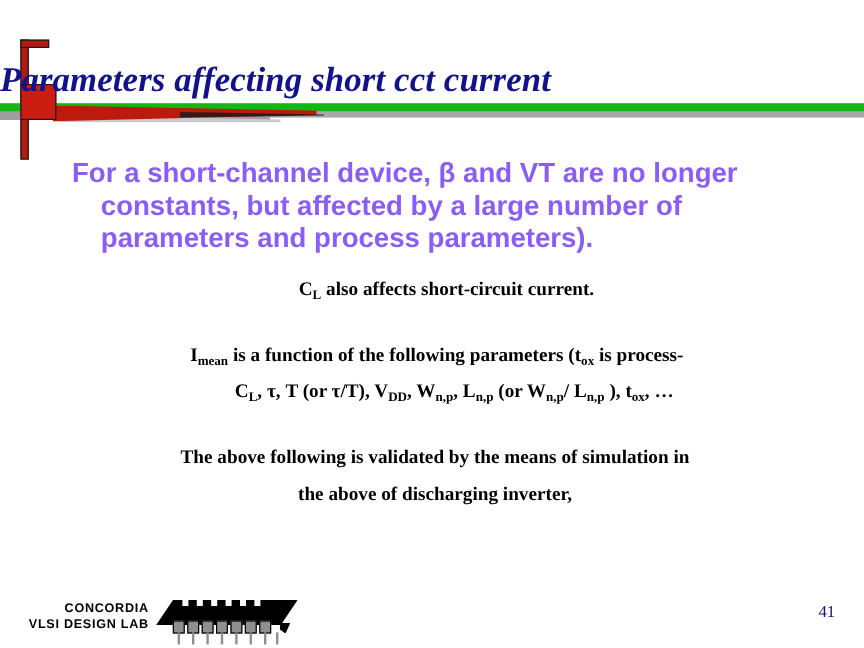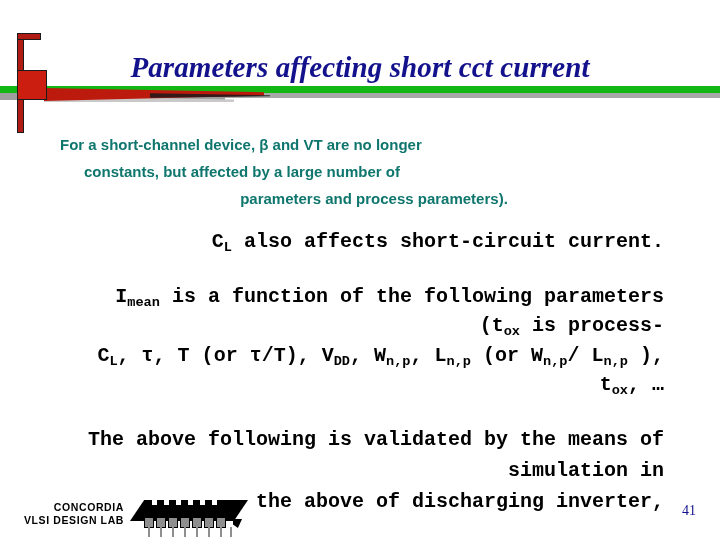--- a/index.html
+++ b/index.html
@@ -85,21 +85,20 @@
     width: 190px; height: 6px;
     background: #c9c9c9;
     clip-path: polygon(0 0, 100% 58%, 100% 100%, 0 100%);
   }
 
   
   #slide-title {
     position: absolute;
     left: 0; top: 50px;
     width: 720px;
-    text-align: center;
     font-family: "Liberation Serif", serif;
     font-weight: bold;
     font-style: italic;
     font-size: 29px;
     line-height: 34px;
     color: #13128C;
     letter-spacing: .1px;
     white-space: nowrap;
   }
 
@@ -107,45 +106,45 @@
   #body-content {
     position: absolute;
     left: 60px; top: 131px;
     width: 604px;
   }
   .para { margin: 0; }
 
   .para-sans {
     font-family: "Liberation Sans", sans-serif;
     font-weight: bold;
-    font-size: 15px;
+    font-size: 23px;
     line-height: 27px;
-    color: #0f766e;
+    color: #8b5cf6;
     text-align: justify;
     text-indent: 0;
     padding-left: 0;
   }
   .para-sans .hang {
     display: block;
     padding-left: 24px;
     text-align: justify;
   }
   .para-sans .hang-last {
     display: block;
     padding-left: 24px;
-    text-align: center;
+    text-align: left;
   }
 
   .para-serif {
-    font-family: Liberation Mono, monospace;
-    font-weight: bold;
-    font-size: 20px;
+    font-family: Liberation Serif, serif;
+    font-weight: bold;
+    font-size: 16px;
     line-height: 27px;
     color: #000000;
-    text-align: right;
+    text-align: center;
   }
 
   #p-cl { margin-top: 16px; padding-left: 20px; }
   #p-imean { margin-top: 26px; padding-left: 4px; }
   #p-params { margin-top: 1px; padding-left: 33px; }
   #p-above { margin-top: 24px; padding-left: 1px; line-height: 31px; }
 
   sub {
     font-size: 0.68em;
     vertical-align: baseline;

